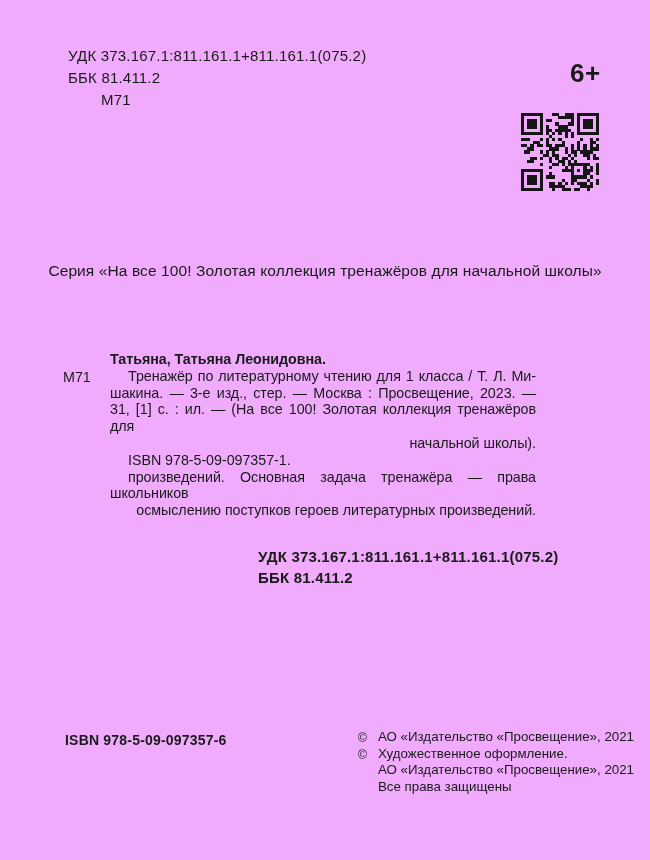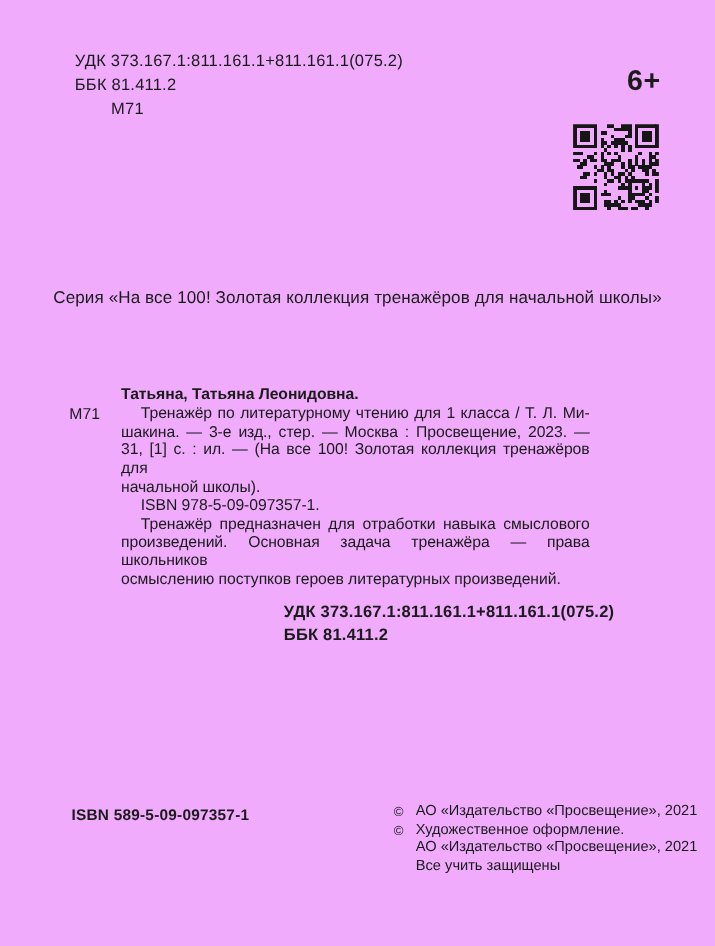--- a/index.html
+++ b/index.html
@@ -35,21 +35,21 @@
   
   .margin-code{
     position:absolute;left:63px;top:369px;
     font-size:14.3px;
   }
   .card{
     position:absolute;left:110px;top:351px;width:426px;
     font-size:14.3px;line-height:16.8px;letter-spacing:-.05px;
   }
   .bold{font-weight:bold;}
-  .tline{white-space:pre-wrap;}
+  .tline{white-space:pre-wrap;text-align:right;}
   .just{text-align:justify;text-align-last:justify;}
   .indent-first .tline:first-child{text-indent:18px;}
   .isbn-line{text-indent:18px;}
   
   .udk-footer{
     position:absolute;left:258px;top:546px;
     font-size:15px;line-height:21px;font-weight:bold;letter-spacing:.2px;
     white-space:nowrap;
   }
   
@@ -377,43 +377,42 @@
   <div class="card">
     <div class="bold">Татьяна, Татьяна Леонидовна.</div>
     <div class="indent-first">
         <div class="tline just">Тренажёр по литературному чтению для 1 класса / Т. Л. Ми-</div>
         <div class="tline just">шакина. — 3-е изд., стер. — Москва : Просвещение, 2023. —</div>
         <div class="tline just">31, [1] с. : ил. — (На все 100! Золотая коллекция тренажёров для</div>
         <div class="tline">начальной школы).</div>
       </div>
     <div class="isbn-line">ISBN 978-5-09-097357-1.</div>
     <div class="indent-first">
-        <div class="tline just">Тренажёр предназначен для отработки навыка смыслового</div>
         <div class="tline just">произведений. Основная задача тренажёра — права школьников</div>
         <div class="tline">осмыслению поступков героев литературных произведений.</div>
       </div>
   </div>
 
   <div class="udk-footer">
     <div>УДК 373.167.1:811.161.1+811.161.1(075.2)</div>
     <div>ББК 81.411.2</div>
   </div>
 
-  <div class="footer-isbn">ISBN 589-5-09-097357-1</div>
+  <div class="footer-isbn">ISBN 978-5-09-097357-6</div>
 
   <div class="copyrights">
     <div class="c-entry">
       <span class="c-sym">©</span>
       <div class="c-lines">
         <div>АО «Издательство «Просвещение», 2021</div>
       </div>
     </div>
     <div class="c-entry">
       <span class="c-sym">©</span>
       <div class="c-lines">
         <div>Художественное оформление.</div>
         <div>АО «Издательство «Просвещение», 2021</div>
-        <div>Все учить защищены</div>
+        <div>Все права защищены</div>
       </div>
     </div>
   </div>
 
 </div>
 
 </body></html>

